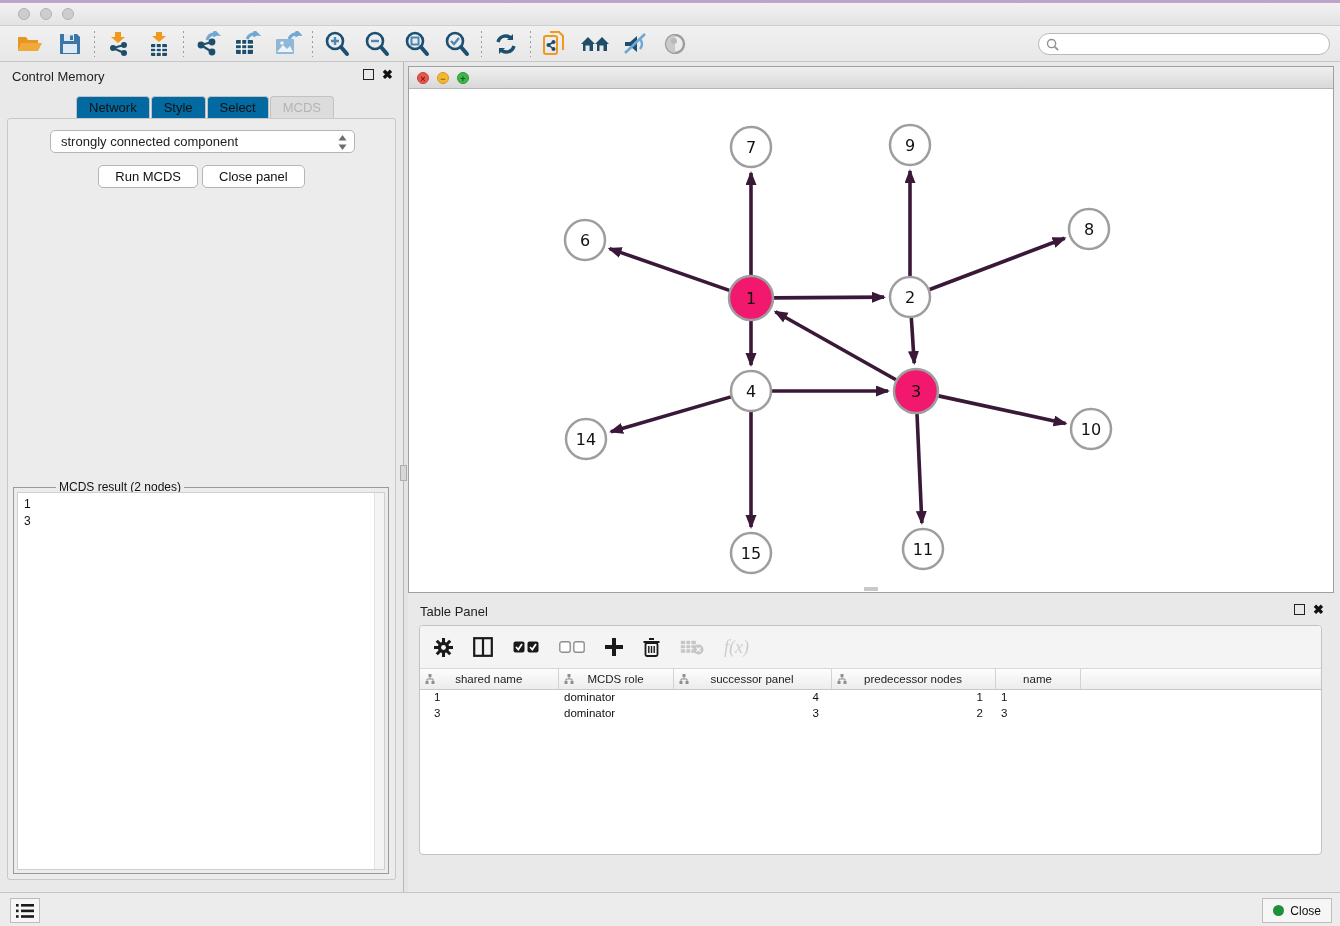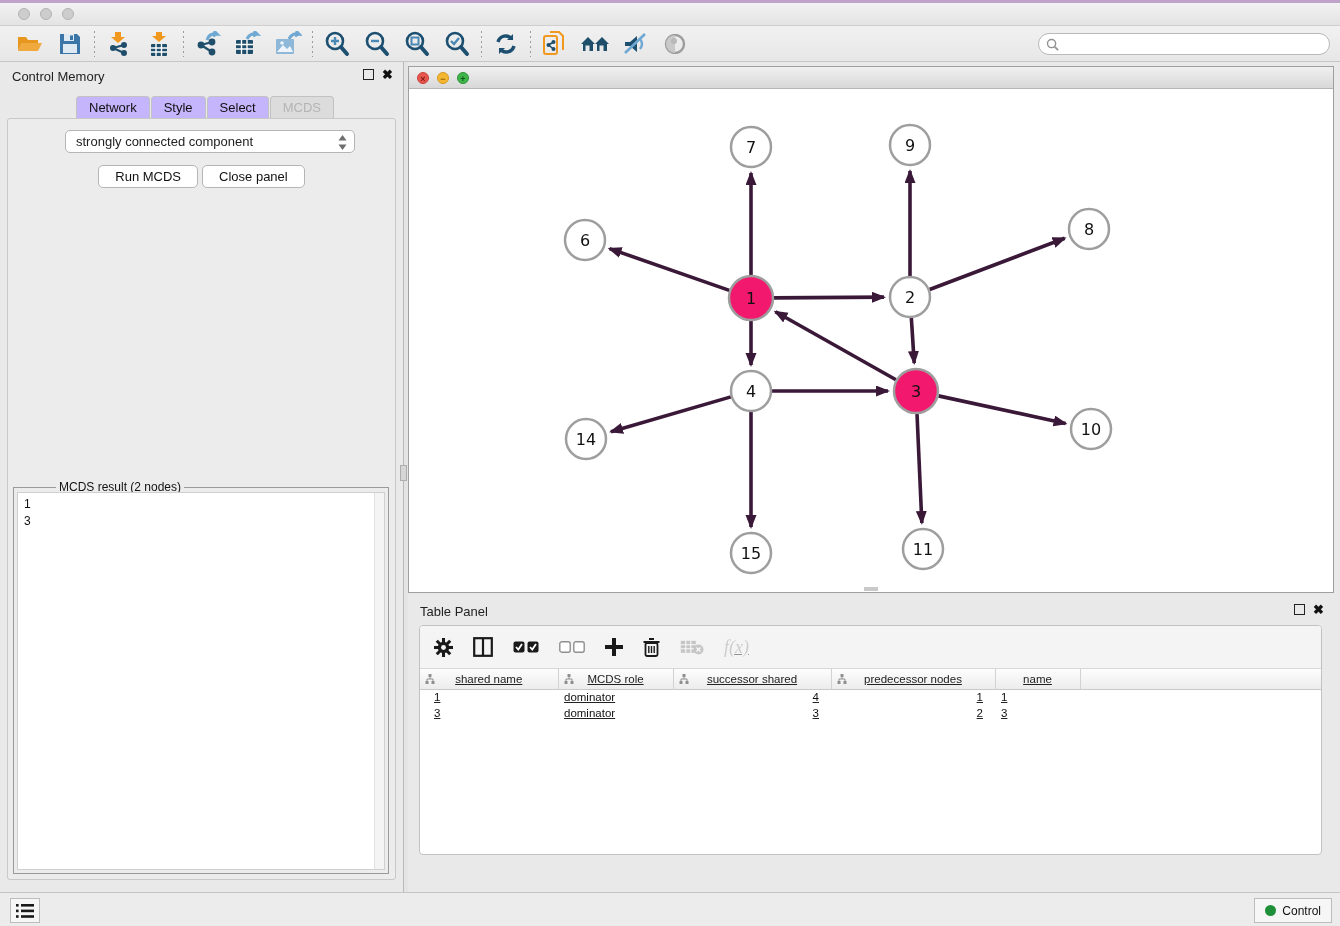--- a/index.html
+++ b/index.html
@@ -33,28 +33,28 @@
 
   
   .control-panel { position:absolute; left:0; top:62px; width:403px; height:830px;
     background:#e9e9e9; }
   .panel-head { height:28px; position:relative; }
   .panel-title { position:absolute; left:12px; top:7px; font-size:13px; color:#222; }
   .panel-icons { position:absolute; right:10px; top:7px; display:flex; gap:8px; }
   .float-ic { width:11px; height:11px; border:1.5px solid #222; }
   .close-ic { font-size:13px; font-weight:bold; color:#111; line-height:11px; }
   .cp-tabs { position:absolute; left:76px; top:34px; display:flex; }
-  .cp-tab { height:22px; padding:0 12px; font-size:13px; background:#c4b5fd;
+  .cp-tab { height:22px; padding:0 12px; font-size:13px; background:#0369a1;
     border:1px solid #c2c2c2; border-bottom:none; border-radius:4px 4px 0 0;
     display:flex; align-items:center; color:#111; margin-right:1px; }
   .cp-tab.active { background:#dcdcdc; color:#b4b4b4; }
   .cp-content { position:absolute; left:7px; right:7px; top:56px; bottom:12px;
     background:#ececec; border:1px solid #c8c8c8; border-radius:3px; }
   .opt-label { margin-top:22px; text-align:center; font-size:13px; color:#111; }
-  .criterion { position:relative; margin:11px 40px 0 57px; height:23px; background:#fff;
+  .criterion { position:relative; margin:11px 40px 0 42px; height:23px; background:#fff;
     border:1px solid #b5b5b5; border-radius:5px; display:flex; align-items:center;
     padding-left:10px; font-size:13px; }
   .spin { position:absolute; right:7px; top:4px; }
   .btn-row { display:flex; justify-content:center; gap:4px; margin-top:12px; }
   .push-btn { height:23px; padding:0 16px; background:#fff; border:1px solid #b5b5b5;
     border-radius:5px; font-size:13px; display:flex; align-items:center; color:#111; }
   .result-box { position:absolute; left:5px; right:6px; top:368px; bottom:5px;
     border:1px solid #9a9a9a; background:#ececec; }
   .result-legend { position:absolute; left:6px; top:-8px; background:#ececec;
     padding:0 3px; font-size:12px; color:#111;margin-left:36px; }
@@ -82,21 +82,21 @@
   .dot-yellow { left:28px; background:#f5b731; border:1px solid #d49a22; color:#8a6208; }
   .dot-green { left:48px; background:#3fb54a; border:1px solid #2f9439; color:#0d5a16; }
   .net-canvas { position:absolute; left:0; top:22px; right:0; bottom:0; background:#fff; }
   .canvas-grip { position:absolute; left:455px; bottom:1px; width:14px; height:4px;
     background:#c9c9c9; }
 
   
   .table-panel { position:absolute; left:408px; top:597px; width:926px; height:295px;
     background:#e9e9e9; }
   .tp-inner { position:absolute; left:11px; right:12px; top:28px; height:230px;
-    border:1px solid #c2c2c2; border-radius:4px; background:#fff; overflow:hidden;text-decoration:underline; }
+    border:1px solid #c2c2c2; border-radius:4px; background:#fff; overflow:hidden; }
   .tp-toolbar { height:43px; background:#f4f4f4; border-bottom:1px solid #d8d8d8;
     display:flex; align-items:center; padding-left:14px; gap:20px; }
   .tp-tool { display:flex; align-items:center; justify-content:center; }
   .tp-tool.disabled { opacity:0.45; }
   .fx { font-family:"Liberation Serif", serif; font-style:italic; font-size:18px; color:#9d9d9d; }
   table.datatable { border-collapse:collapse; width:100%; table-layout:fixed; font-size:11.5px; }
   .datatable th { height:20px; background:linear-gradient(#fdfdfd,#ececec);
     border-right:1px solid #d2d2d2; border-bottom:1px solid #c9c9c9;
     font-weight:normal; font-size:11.5px; color:#222; position:relative; text-align:center; }
   .datatable th .tree-ic { position:absolute; left:5px; top:5px; }
@@ -491,21 +491,21 @@
                 <rect x="6.5" y="7" width="3" height="3" fill="#8f8f8f"></rect>
               </svg>
             <span>MCDS role</span></th>
           <th>
             <svg class="tree-ic" width="10" height="10" viewBox="0 0 10 10">
                 <rect x="3.5" y="0" width="3" height="3" fill="#8f8f8f"></rect>
                 <path d="M5 3 v2 M2 5 h6 M2 5 v2 M8 5 v2" stroke="#8f8f8f" stroke-width="1"></path>
                 <rect x="0.5" y="7" width="3" height="3" fill="#8f8f8f"></rect>
                 <rect x="6.5" y="7" width="3" height="3" fill="#8f8f8f"></rect>
               </svg>
-            <span>successor shared</span></th>
+            <span>successor panel</span></th>
           <th>
             <svg class="tree-ic" width="10" height="10" viewBox="0 0 10 10">
                 <rect x="3.5" y="0" width="3" height="3" fill="#8f8f8f"></rect>
                 <path d="M5 3 v2 M2 5 h6 M2 5 v2 M8 5 v2" stroke="#8f8f8f" stroke-width="1"></path>
                 <rect x="0.5" y="7" width="3" height="3" fill="#8f8f8f"></rect>
                 <rect x="6.5" y="7" width="3" height="3" fill="#8f8f8f"></rect>
               </svg>
             <span>predecessor nodes</span></th>
           <th>
             <span>name</span></th>
@@ -542,15 +542,15 @@
           <rect x="5" y="0" width="13" height="2.6"></rect>
         <rect x="0" y="5.6" width="2.6" height="2.6"></rect>
           <rect x="5" y="5.6" width="13" height="2.6"></rect>
         <rect x="0" y="11.2" width="2.6" height="2.6"></rect>
           <rect x="5" y="11.2" width="13" height="2.6"></rect>
       </g>
     </svg>
   </div>
   <div class="memory-btn">
     <span class="mem-dot"></span>
-    <span>Control</span>
+    <span>Close</span>
   </div>
 </div>
 
 </body></html>

